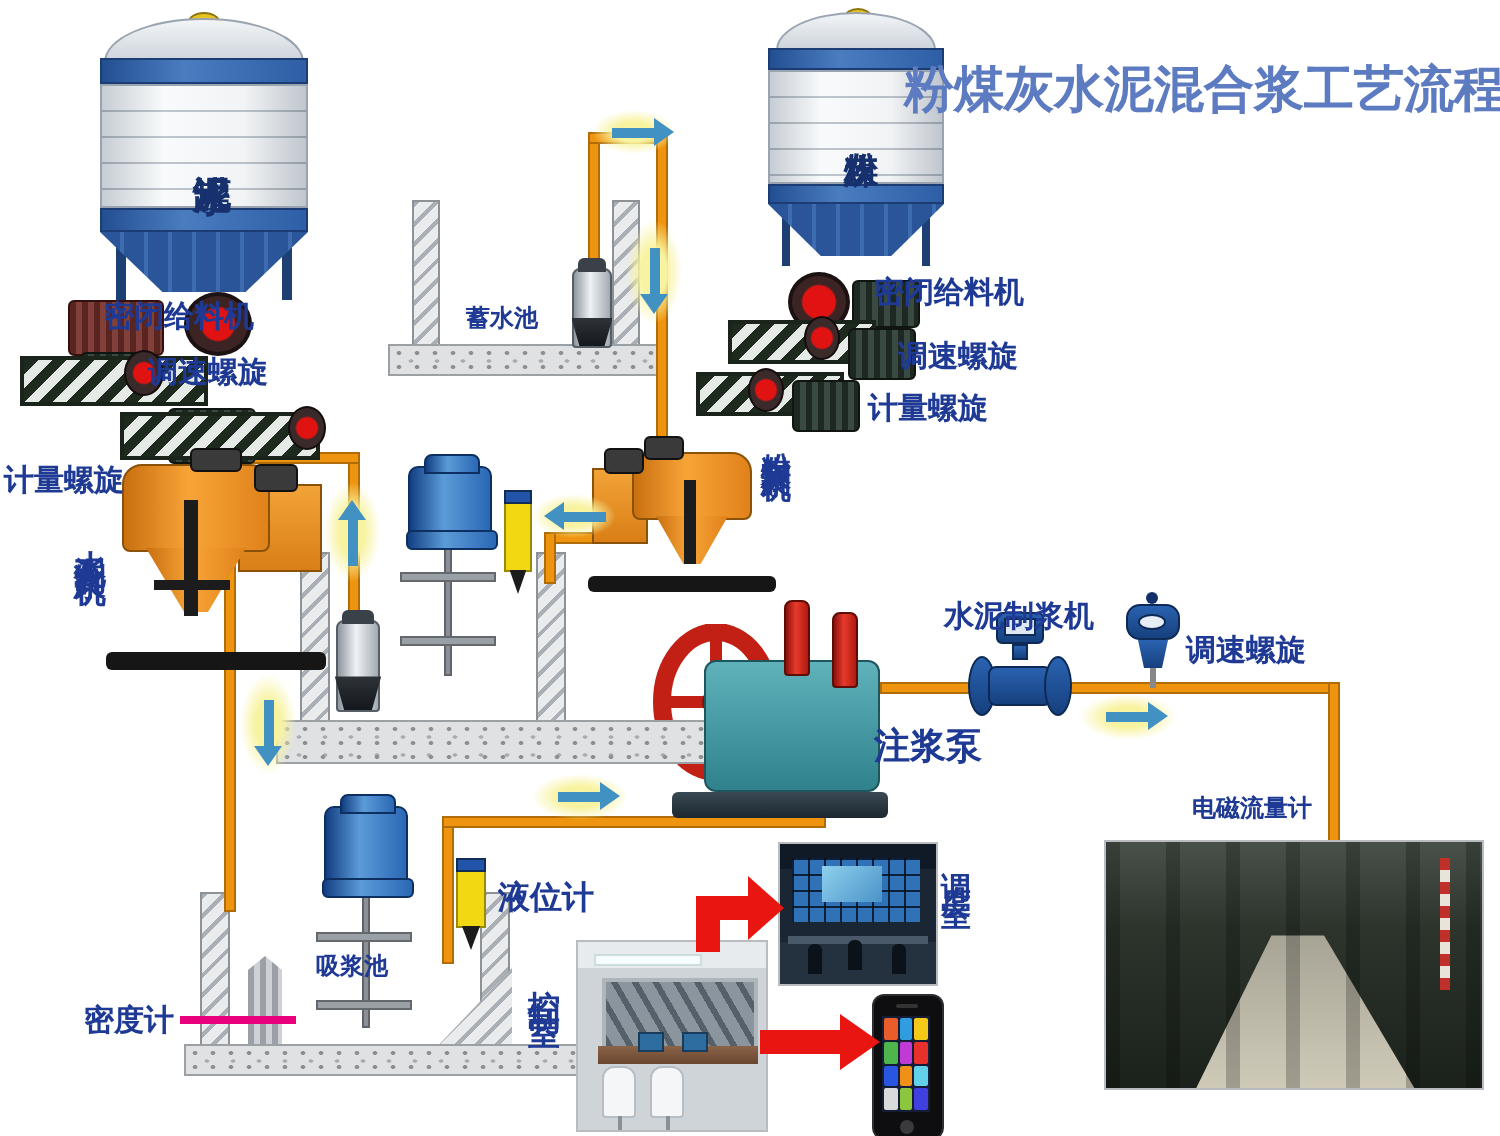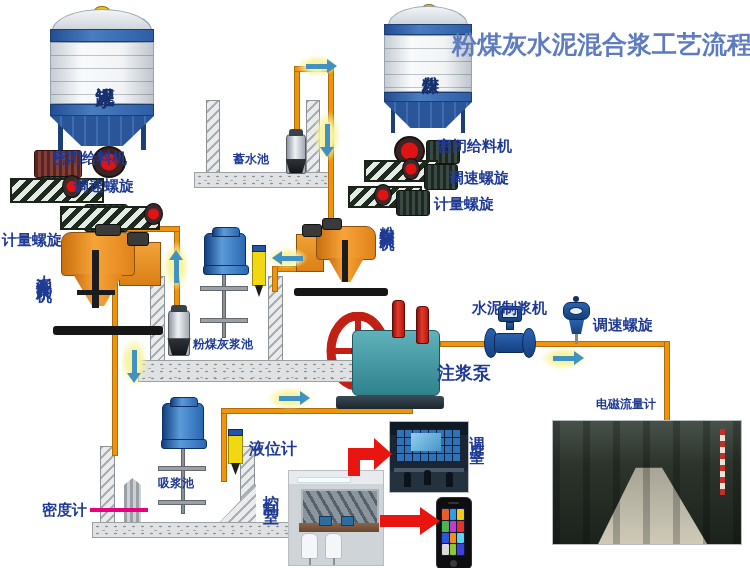--- a/index.html
+++ b/index.html
@@ -367,21 +367,20 @@
 
   <div class="lbl" style="left:52px;top:149px;">密闭给料机</div>
   <div class="lbl" style="left:74px;top:177px;">调速螺旋</div>
   <div class="lbl" style="left:2px;top:231px;">计量螺旋</div>
   <div class="lbl vlbl" style="left:36px;top:262px;height:108px;font-size:16px;letter-spacing:3px;">水泥制浆机</div>
   <div class="lbl big" style="left:233px;top:151px;">蓄水池</div>
   <div class="lbl" style="left:437px;top:137px;">密闭给料机</div>
   <div class="lbl" style="left:449px;top:169px;">调速螺旋</div>
   <div class="lbl" style="left:434px;top:195px;">计量螺旋</div>
   <div class="lbl vlbl" style="left:380px;top:214px;height:118px;font-size:15px;letter-spacing:2px;">粉煤灰制浆机</div>
-  <div class="lbl big" style="left:193px;top:336px;">粉煤灰浆池</div>
   <div class="lbl" style="left:472px;top:299px;">水泥制浆机</div>
   <div class="lbl" style="left:593px;top:316px;">调速螺旋</div>
   <div class="lbl big" style="left:437px;top:361px;font-size:18px;">注浆泵</div>
   <div class="lbl big" style="left:596px;top:396px;">电磁流量计</div>
   <div class="lbl big" style="left:249px;top:439px;font-size:16px;">液位计</div>
   <div class="lbl big" style="left:158px;top:475px;">吸浆池</div>
   <div class="lbl" style="left:42px;top:501px;">密度计</div>
   <div class="lbl vlbl" style="left:263px;top:482px;height:76px;font-size:16px;letter-spacing:6px;">控制室</div>
   <div class="lbl vlbl" style="left:470px;top:424px;height:70px;font-size:15px;letter-spacing:6px;">调度室</div>
 

